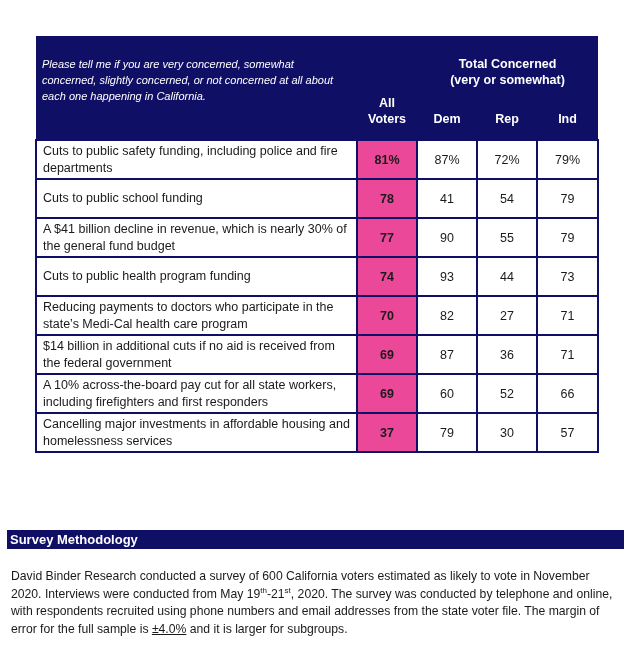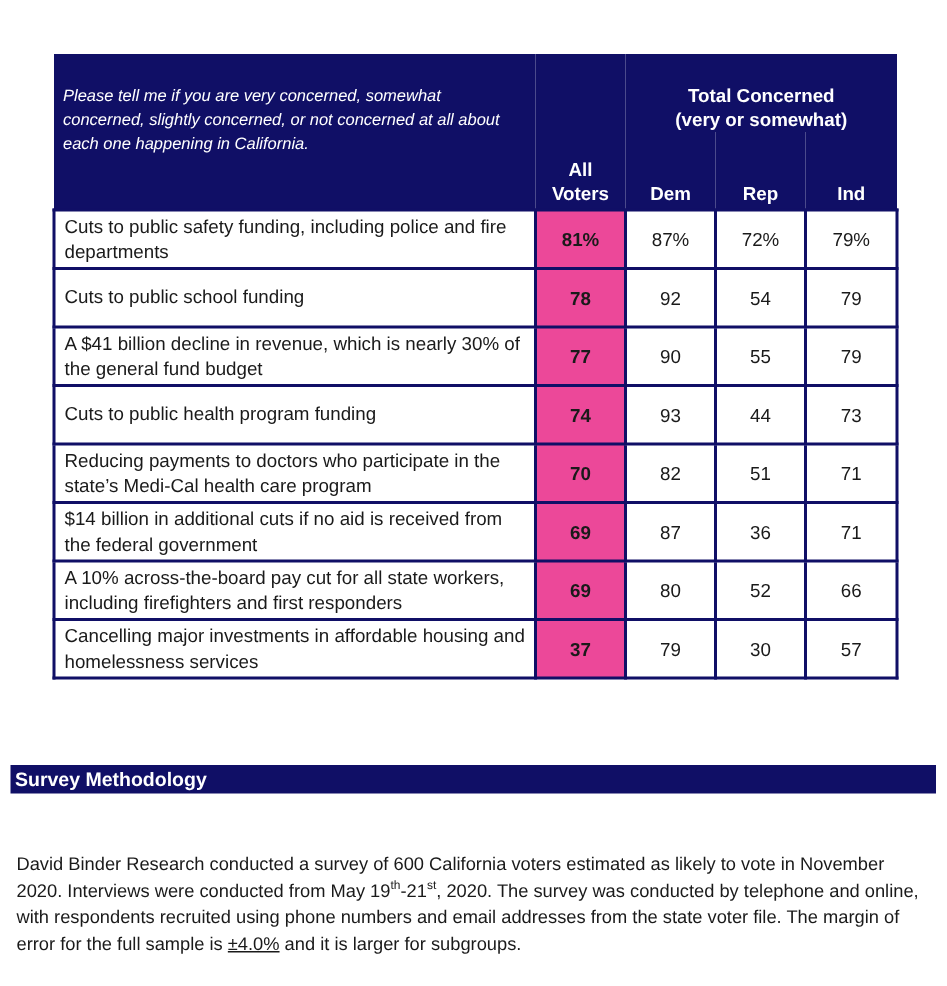--- a/index.html
+++ b/index.html
@@ -5,26 +5,26 @@
   html, body { margin: 0; padding: 0; background: #ffffff; }
   body { width: 631px; height: 657px; position: relative; overflow: hidden;
          font-family: "Liberation Sans", sans-serif; color: #1a1a1a; }
   .survey-table { position: absolute; left: 35px; top: 36px; width: 562px;
                   border-collapse: collapse; table-layout: fixed; }
   .survey-table th { background: #100f66; color: #ffffff; font-weight: bold;
                      font-size: 12.5px; text-align: center; padding: 0; border: none; }
   .survey-table th.question { text-align: left; font-style: italic; font-weight: normal;
                      font-size: 11px; line-height: 16px; padding: 20px 6px 18px 6px; vertical-align: top; margin-left: 13px; }
   .survey-table th.group { line-height: 16px; padding-top: 20px; vertical-align: top; }
-  .survey-table th.col { vertical-align: bottom; padding-bottom: 2px; line-height: 16px; }
+  .survey-table th.col { vertical-align: bottom; padding-bottom: 12px; line-height: 16px; }
   .survey-table td { border: 2px solid #100f66; font-size: 12.5px; height: 37px; padding: 0; }
   .survey-table td.label { padding: 0 6px; line-height: 17px; text-align: left; margin-top: 36px; }
   .survey-table td.num { text-align: center; }
   .survey-table td.all { background: #ec4899; font-weight: bold; }
-  .method-bar { position: absolute; left: 7px; top: 510px; width: 617px; height: 19px;
+  .method-bar { position: absolute; left: 7px; top: 530px; width: 617px; height: 19px;
                 background: #100f66; color: #fff; font-weight: bold; font-size: 13px;
                 line-height: 19px; padding-left: 3px; box-sizing: border-box; }
   .method-text { position: absolute; left: 11px; top: 568px; width: 606px;
                  font-size: 12.2px; line-height: 17.5px; }
   .method-text sup { font-size: 8px; line-height: 0; }
   .pm { text-decoration: underline; }
 </style>
 </head>
 <body>
 
@@ -58,21 +58,21 @@
       <tr>
         <td class="label">Cuts to public safety funding, including police and fire departments</td>
         <td class="num all">81%</td>
         <td class="num">87%</td>
         <td class="num">72%</td>
         <td class="num">79%</td>
       </tr>
       <tr>
         <td class="label">Cuts to public school funding</td>
         <td class="num all">78</td>
-        <td class="num">92</td>
+        <td class="num">41</td>
         <td class="num">54</td>
         <td class="num">79</td>
       </tr>
       <tr>
         <td class="label">A $41 billion decline in revenue, which is nearly 30% of the general fund budget</td>
         <td class="num all">77</td>
         <td class="num">90</td>
         <td class="num">55</td>
         <td class="num">79</td>
       </tr>
@@ -80,34 +80,34 @@
         <td class="label">Cuts to public health program funding</td>
         <td class="num all">74</td>
         <td class="num">93</td>
         <td class="num">44</td>
         <td class="num">73</td>
       </tr>
       <tr>
         <td class="label">Reducing payments to doctors who participate in the state’s Medi-Cal health care program</td>
         <td class="num all">70</td>
         <td class="num">82</td>
-        <td class="num">51</td>
+        <td class="num">27</td>
         <td class="num">71</td>
       </tr>
       <tr>
         <td class="label">$14 billion in additional cuts if no aid is received from the federal government</td>
         <td class="num all">69</td>
         <td class="num">87</td>
         <td class="num">36</td>
         <td class="num">71</td>
       </tr>
       <tr>
         <td class="label">A 10% across-the-board pay cut for all state workers, including firefighters and first responders</td>
         <td class="num all">69</td>
-        <td class="num">80</td>
+        <td class="num">60</td>
         <td class="num">52</td>
         <td class="num">66</td>
       </tr>
       <tr>
         <td class="label">Cancelling major investments in affordable housing and homelessness services</td>
         <td class="num all">37</td>
         <td class="num">79</td>
         <td class="num">30</td>
         <td class="num">57</td>
       </tr>

